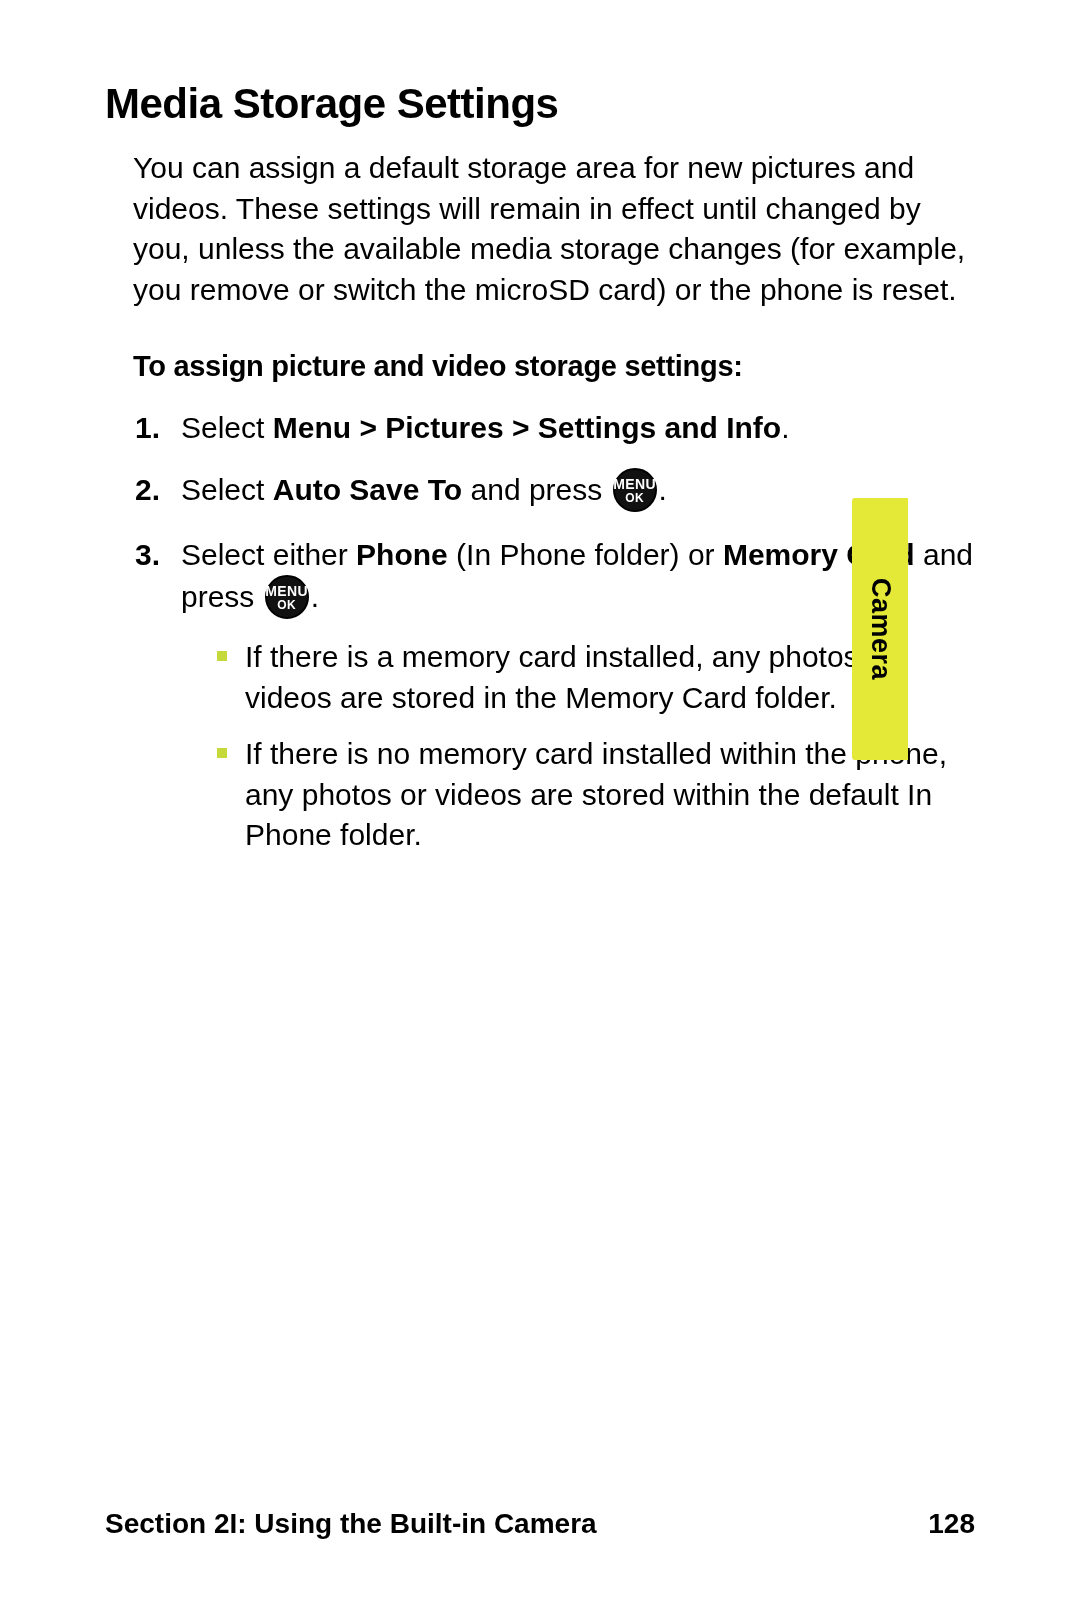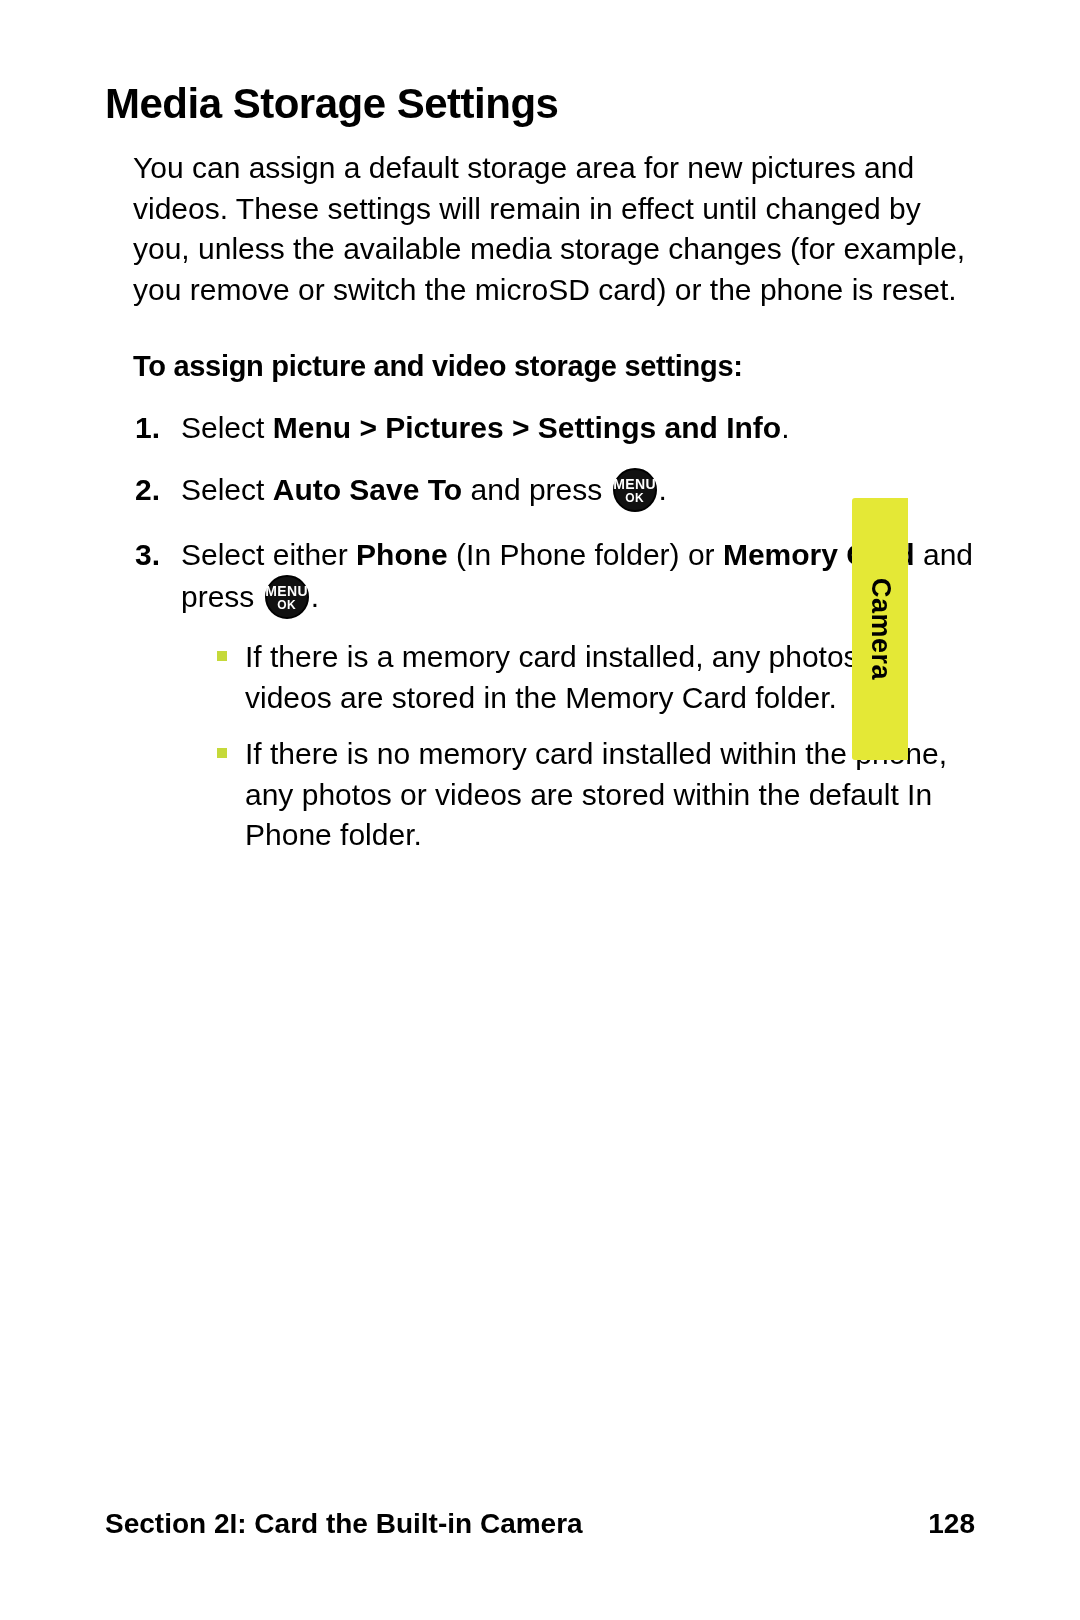--- a/index.html
+++ b/index.html
@@ -67,17 +67,17 @@
       </li>
 
     </ol>
   </div>
 
   <div class="tab">
     <span>Camera</span>
   </div>
 
   <div class="footer">
-    <span>Section 2I: Card the Built-in Camera</span>
+    <span>Section 2I: Using the Built-in Camera</span>
     <span>128</span>
   </div>
 
 </div>
 
 </body></html>

